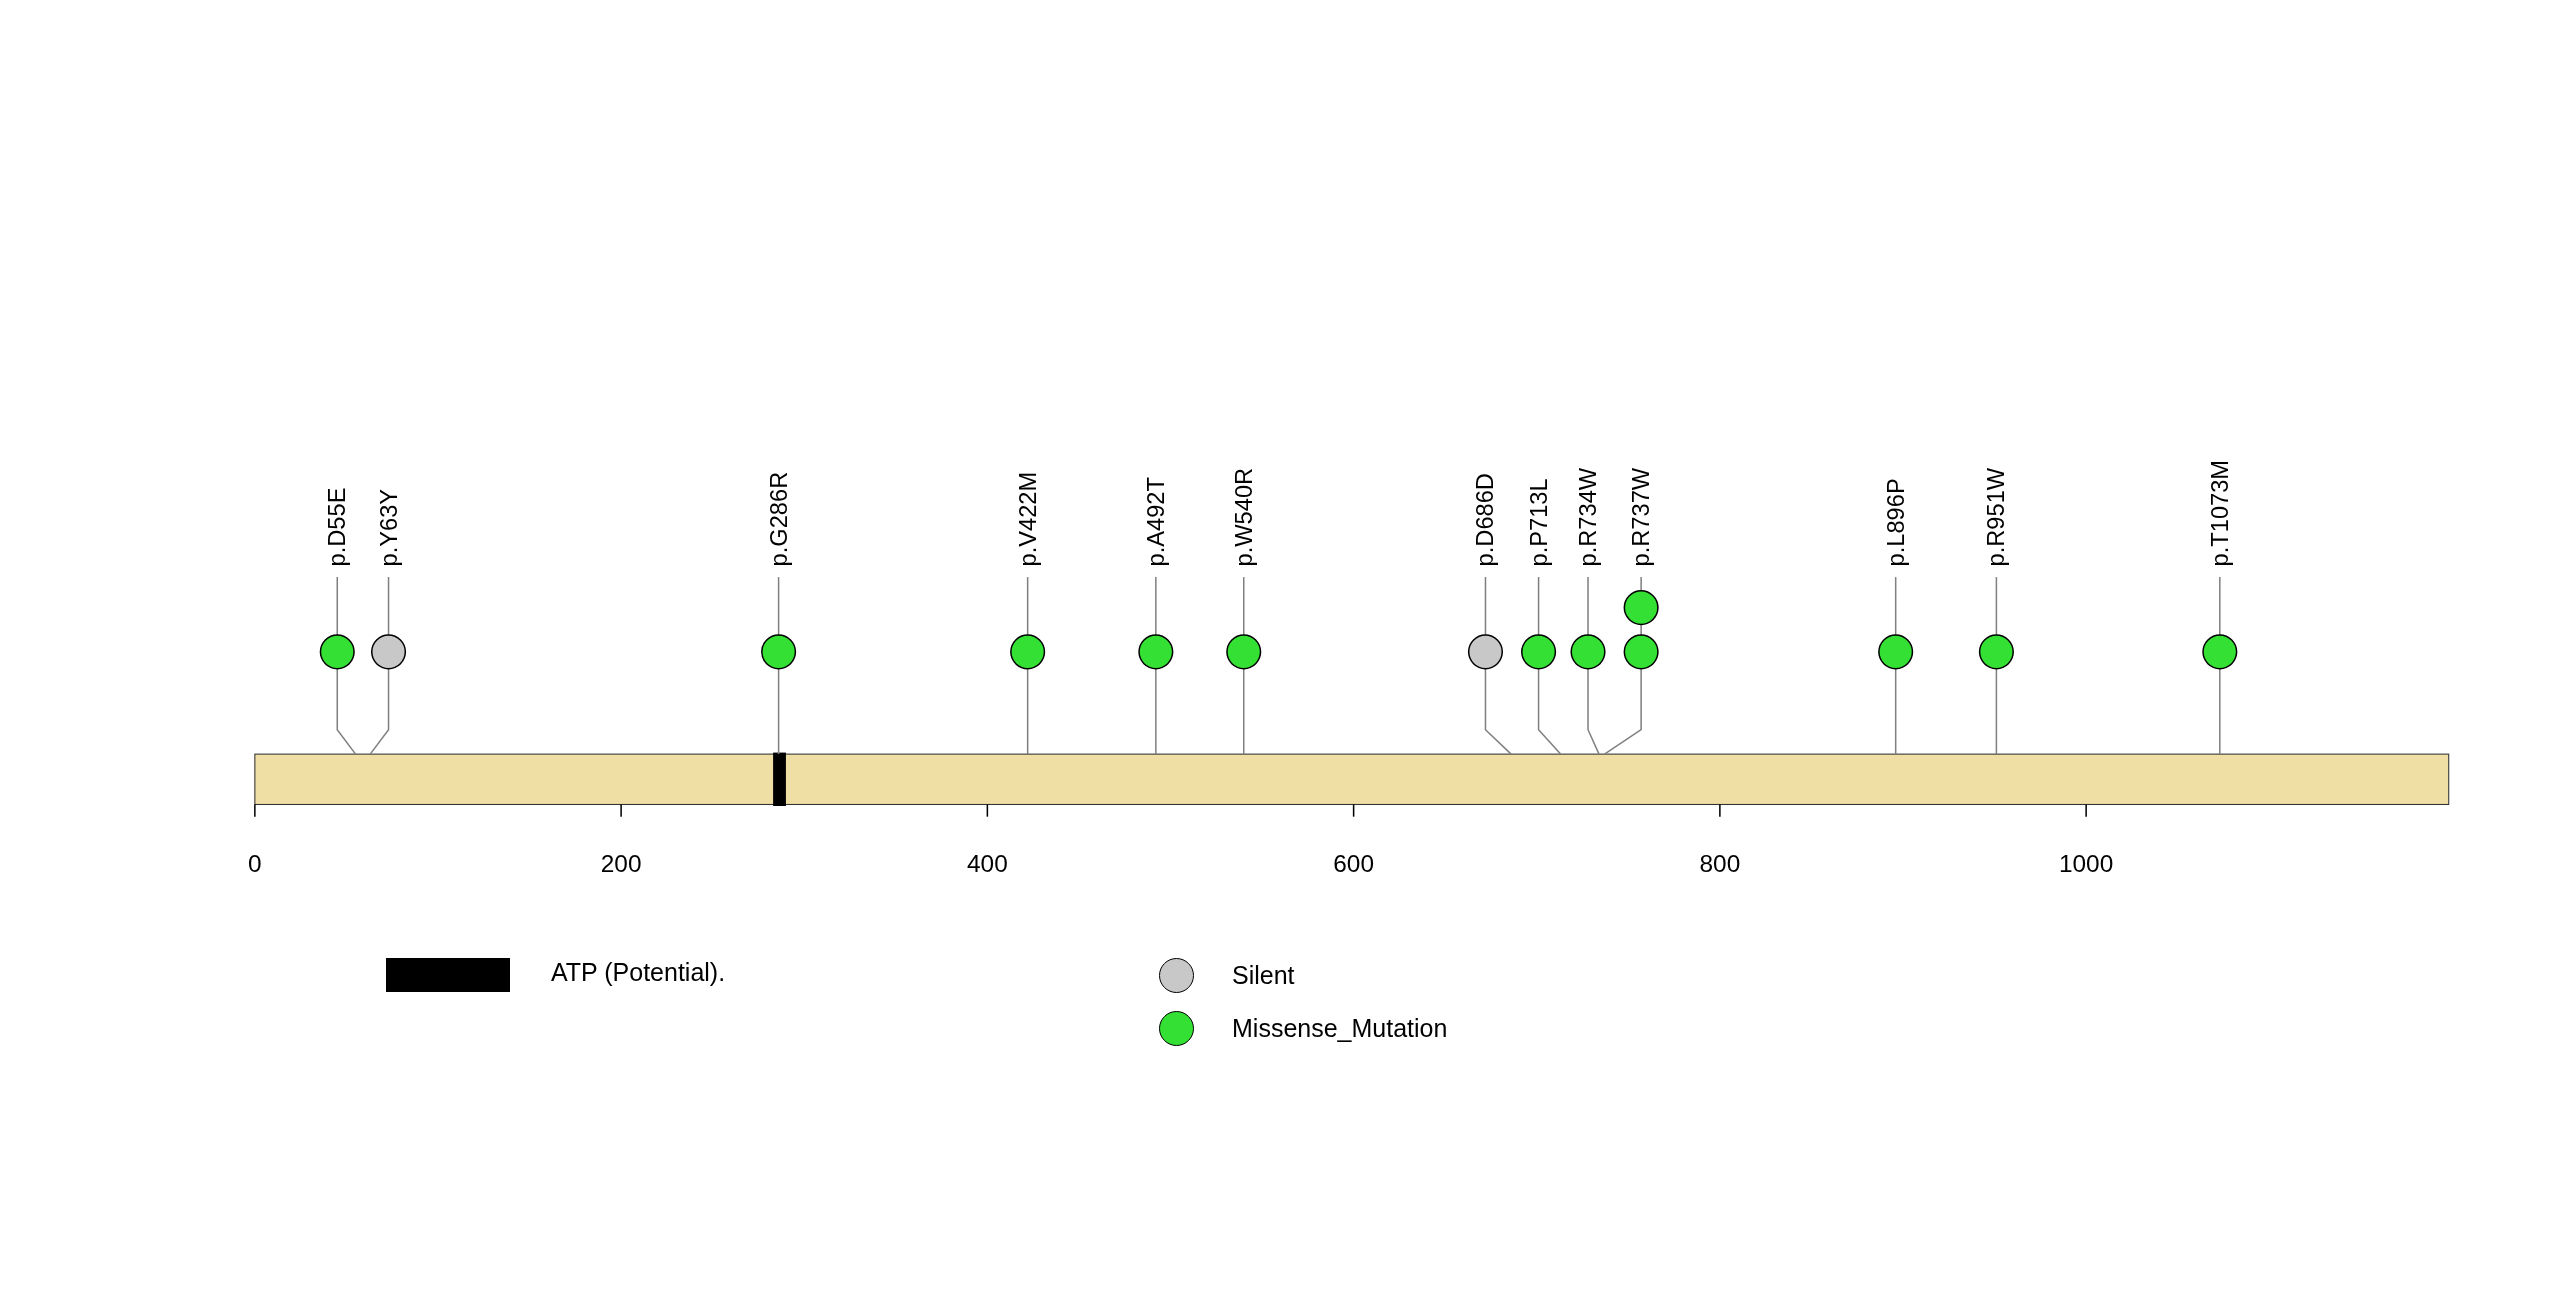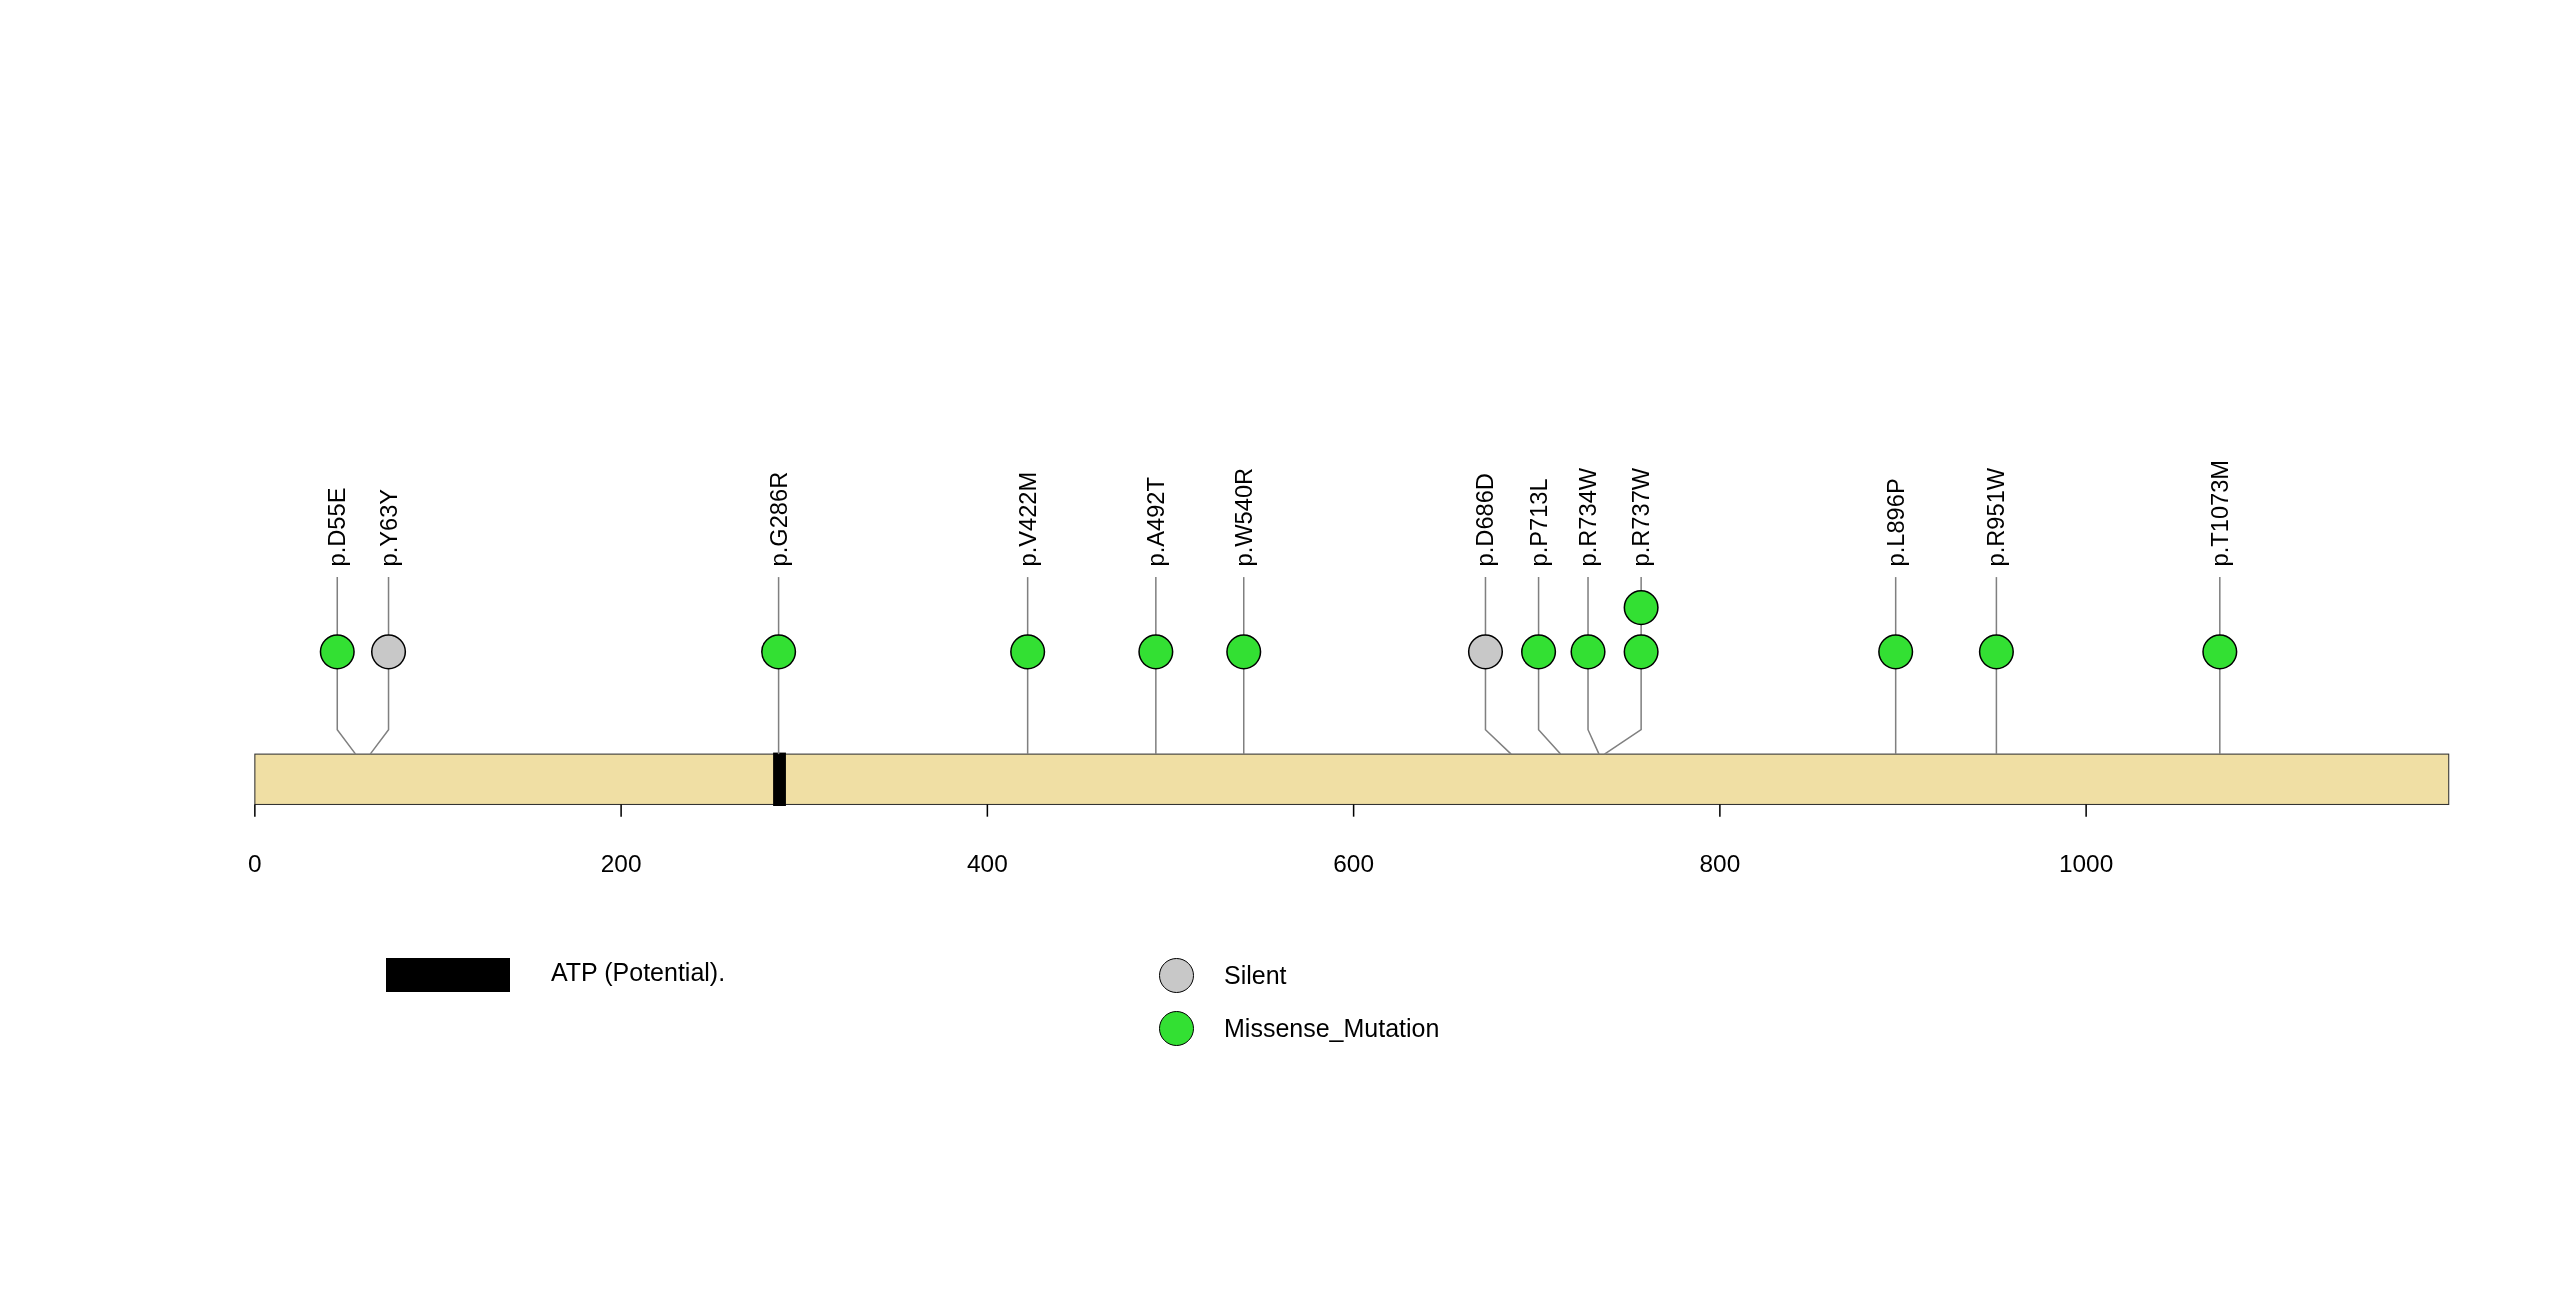--- a/index.html
+++ b/index.html
@@ -47,21 +47,21 @@
     position: absolute;
     left: 1159px;
     top: 958px;
     display: flex;
     flex-direction: column;
     gap: 19px;
   }
   .legend-row {
     display: flex;
     align-items: center;
-    gap: 30px;
+    gap: 38px;
     height: 34px;
   }
   .legend-dot {
     width: 33px;
     height: 33px;
     border-radius: 50%;
     border: 1.5px solid #000000;
     box-sizing: content-box;
     display: inline-block;
     background: #cccccc;

